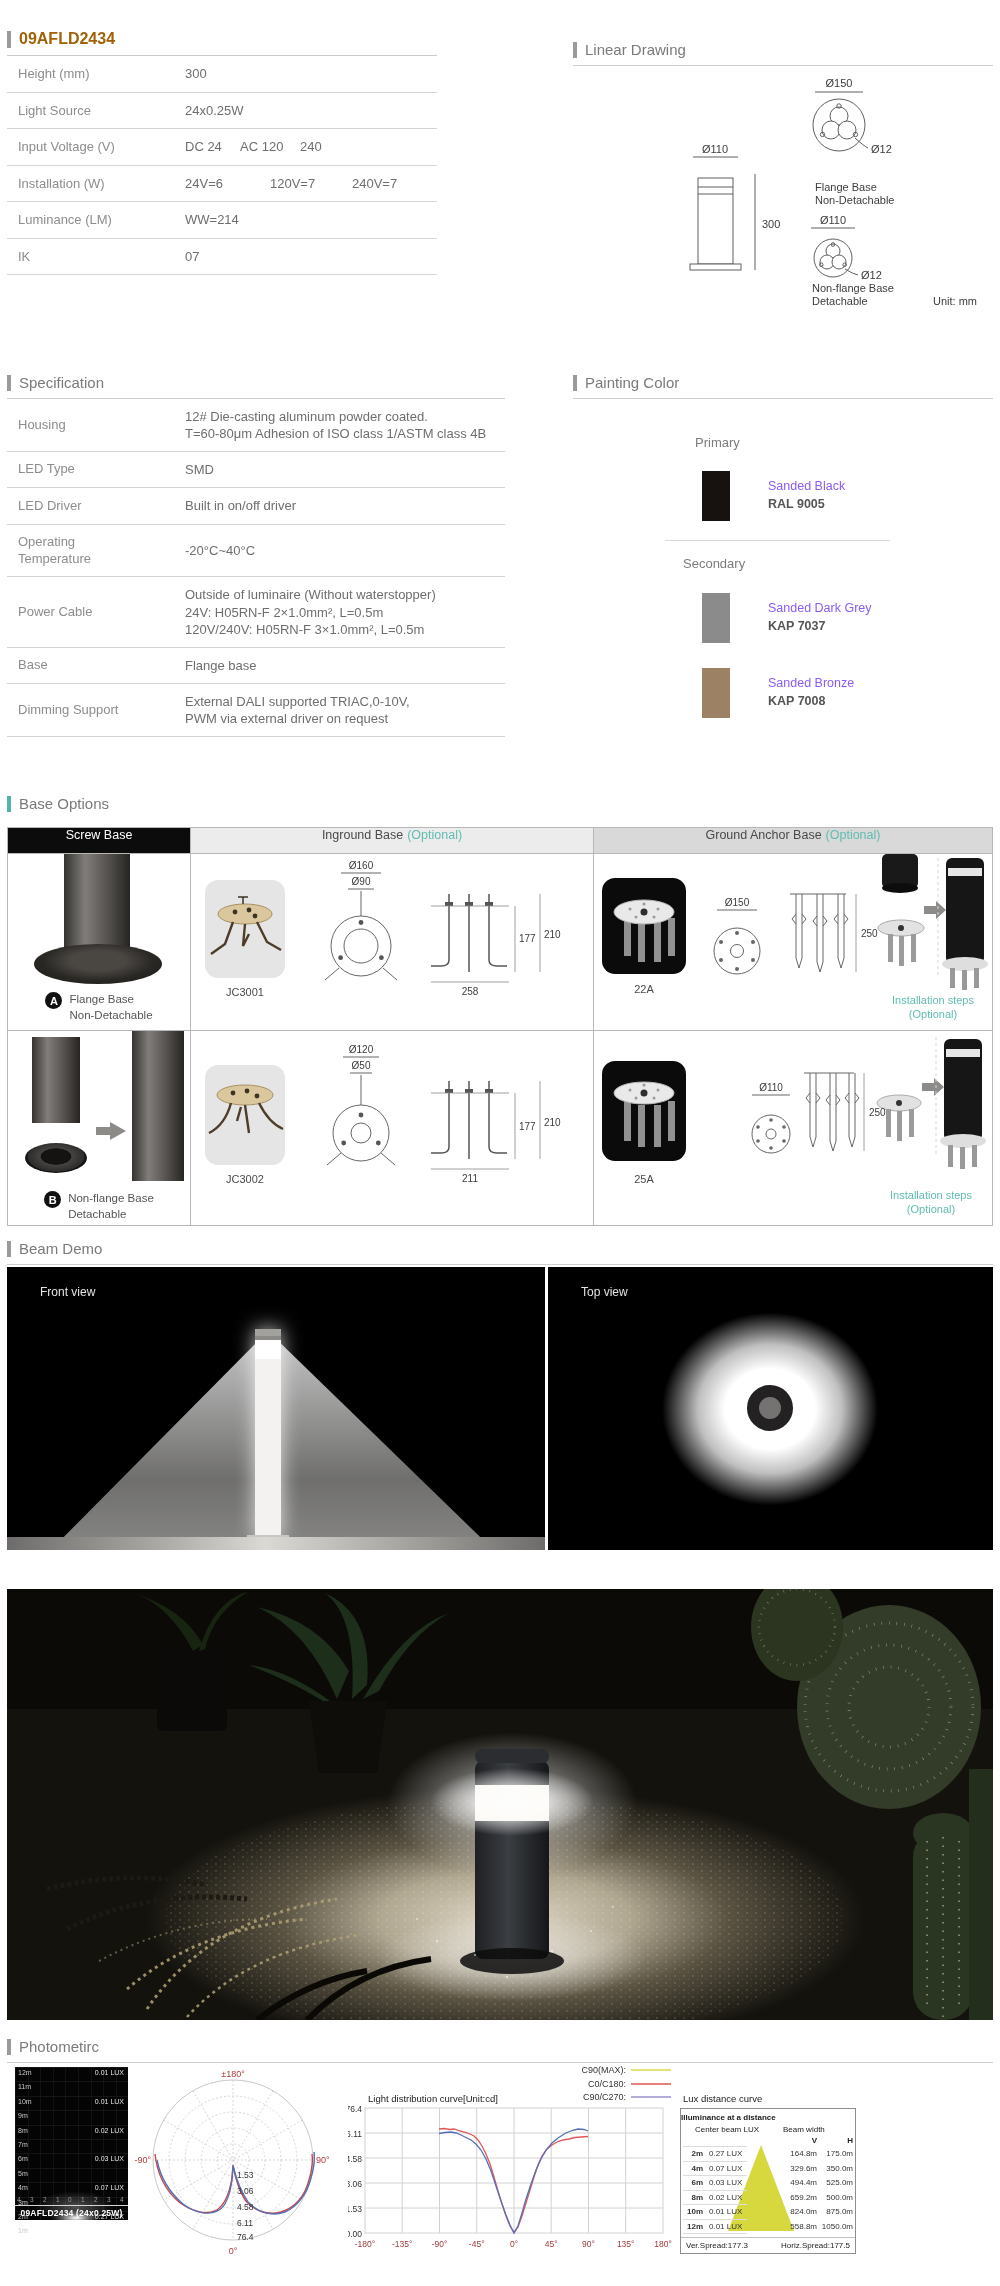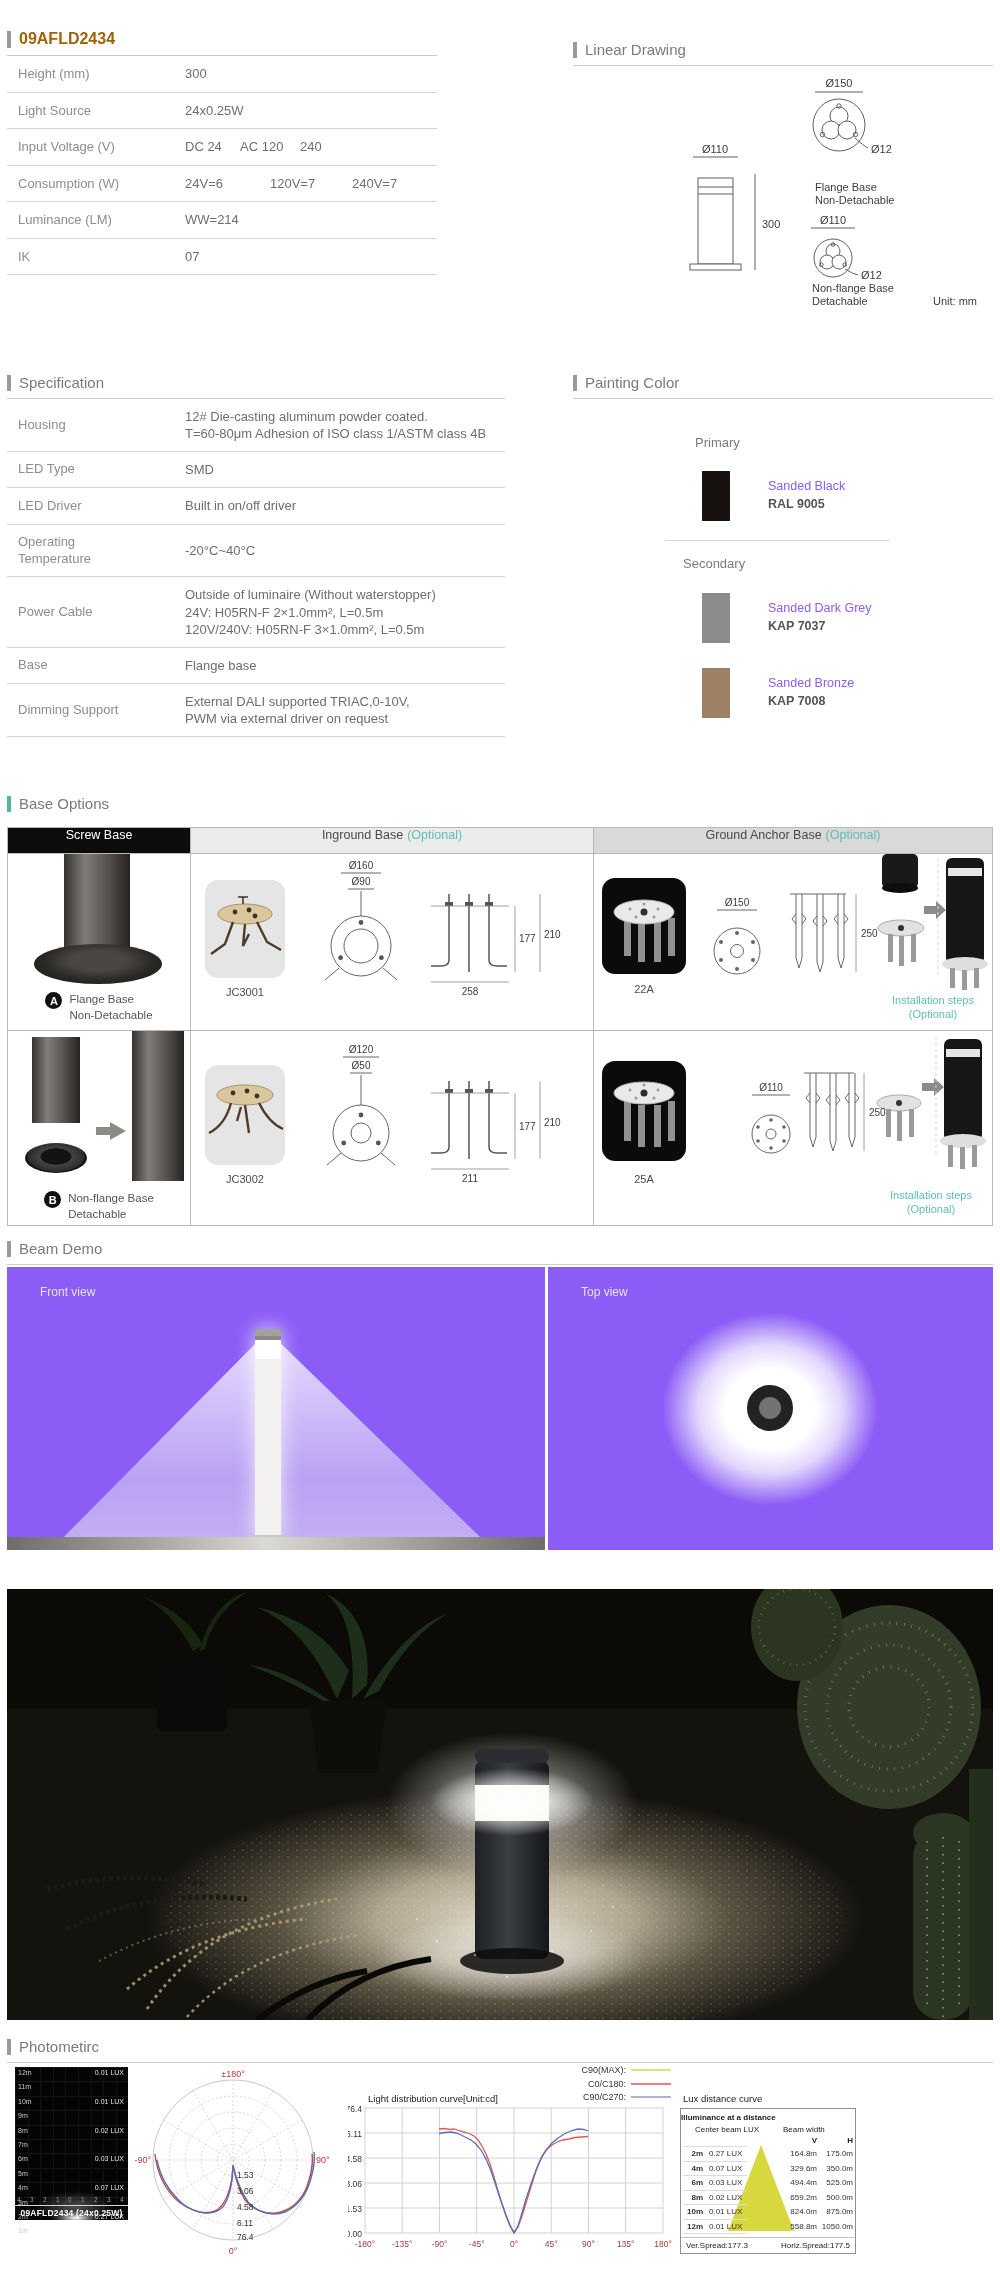--- a/index.html
+++ b/index.html
@@ -54,21 +54,21 @@
   .tealnote{fill:#5fbdb2}
 
   
   .cyl{position:absolute;background:linear-gradient(90deg,#35332f,#807d7a 32%,#555250 66%,#262421)}
   .flange{position:absolute;border-radius:50%;background:radial-gradient(ellipse at 50% 42%,#4a4743 30%,#2a2825 60%,#1a1916)}
   .ring{position:absolute;border-radius:50%;background:radial-gradient(ellipse at 50% 45%,#141312 34%,#454341 36%,#2e2c2a 64%,#151412 66%)}
   .arrowr{position:absolute;width:0;height:0;border-top:9px solid transparent;border-bottom:9px solid transparent;border-left:16px solid #8d8b88}
   .arrowstem{position:absolute;height:8px;background:#8d8b88}
 
   
-  .panel{position:relative;background:#8b5cf6;overflow:hidden}
+  .panel{position:relative;background:#000000;overflow:hidden}
   .pv-label{position:absolute;font-size:12px;color:#e3e3e3;left:33px;top:18px}
   .cone{position:absolute;inset:0;background:linear-gradient(180deg,rgba(255,255,255,.95) 0%,rgba(255,255,255,.7) 35%,rgba(246,245,241,.45) 75%,rgba(246,245,241,.55) 100%);clip-path:polygon(46.2% 27%,50.9% 27%,88% 95.5%,10.5% 95.5%)}
   .bollard-f{position:absolute;left:248px;top:62px;width:26px;height:210px;background:linear-gradient(180deg,#a3a19e 0 7px,#8b8986 7px 11px,#ffffff 11px 30px,#f3f2f0 30px);box-shadow:0 0 20px rgba(255,255,255,.8)}
   .groundstrip{position:absolute;left:0;right:0;bottom:0;height:13px;background:linear-gradient(90deg,#6e6c6a 0%,#aaa8a4 28%,#dbd9d4 48%,#aaa8a4 72%,#6e6c6a 100%)}
   .glowtop{position:absolute;left:72px;top:8px;width:300px;height:268px;background:radial-gradient(closest-side,#ffffff 0%,#ffffff 30%,rgba(255,255,255,.75) 48%,rgba(86,83,85,0) 72%)}
   .ringtop{position:absolute;left:199px;top:118px;width:46px;height:46px;border-radius:50%;border:12px solid #232122;background:#757372}
 
   
   .wall{position:absolute;left:8px;top:29px;width:113px;height:153px;background:#040404;
     background-image:repeating-linear-gradient(to bottom,#151515 0 1px,transparent 1px 14.4px),repeating-linear-gradient(to right,#121212 0 1px,transparent 1px 12.6px)}
@@ -105,21 +105,21 @@
       </div>
     <div class="prow">
         <div class="pl">Light Source</div>
         <div class="pv"><span>24x0.25W</span></div>
       </div>
     <div class="prow">
         <div class="pl">Input Voltage (V)</div>
         <div class="pv"><span class="w55">DC 24</span><span class="w60">AC 120</span><span>240</span></div>
       </div>
     <div class="prow">
-        <div class="pl">Consumption (W)</div>
+        <div class="pl">Installation (W)</div>
         <div class="pv"><span class="w85">24V=6</span><span class="w82">120V=7</span><span>240V=7</span></div>
       </div>
     <div class="prow">
         <div class="pl">Luminance (LM)</div>
         <div class="pv"><span>WW=214</span></div>
       </div>
     <div class="prow">
         <div class="pl">IK</div>
         <div class="pv"><span>07</span></div>
       </div>

